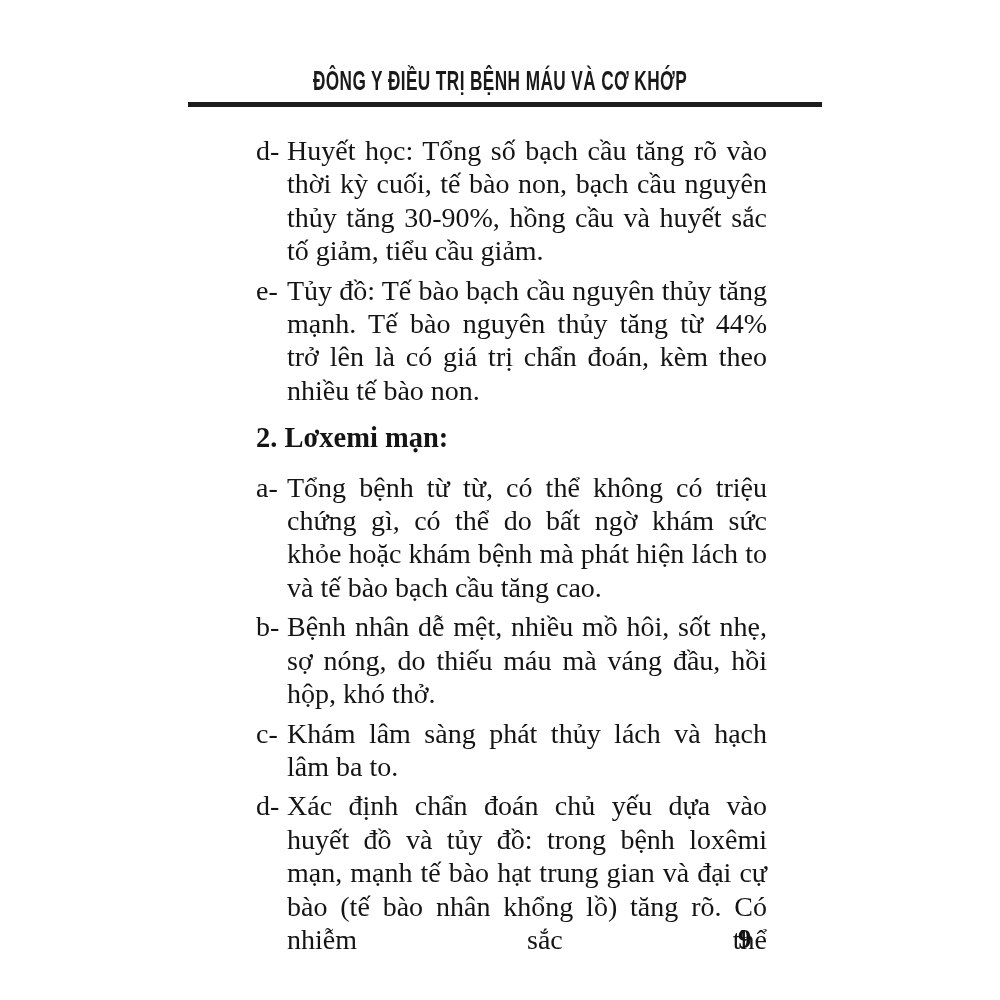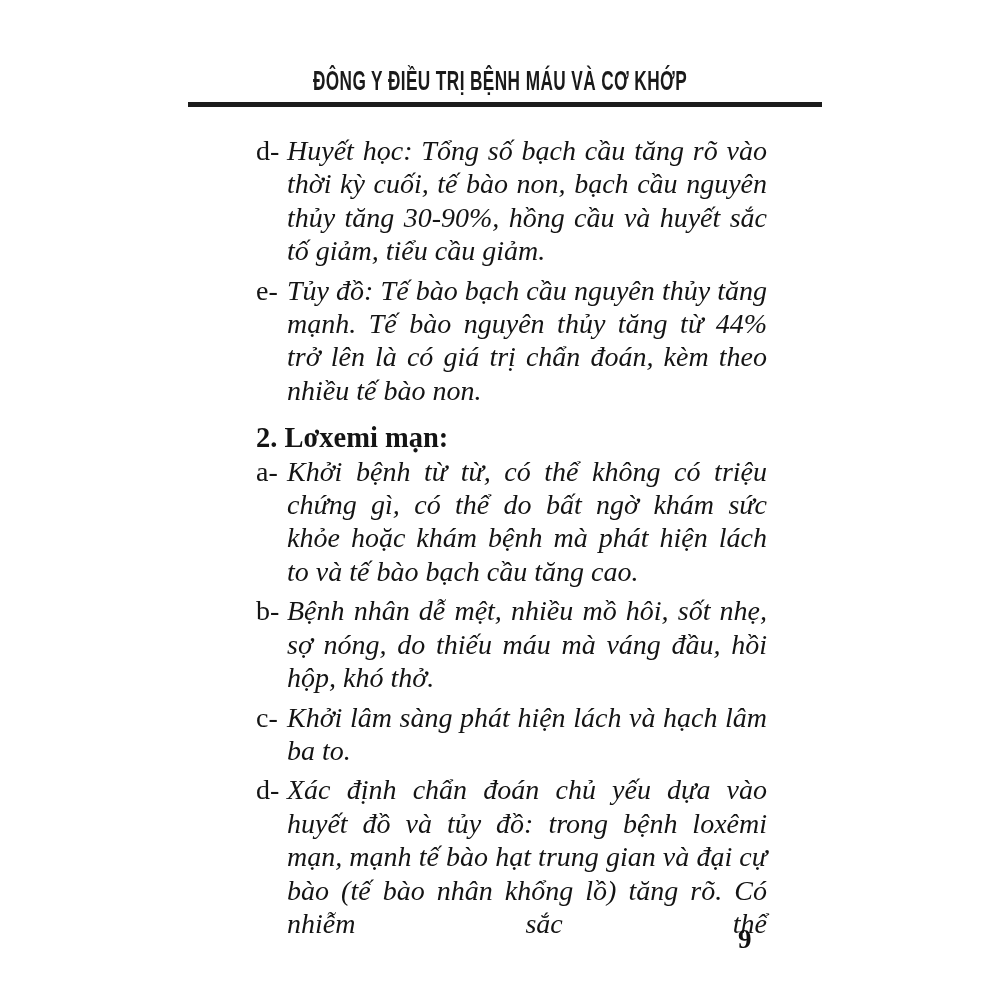--- a/index.html
+++ b/index.html
@@ -47,29 +47,28 @@
   .list-item {
     display: flex;
     margin-bottom: 6px;
   }
   .list-item .label {
     flex: 0 0 31px;
   }
   .list-item .text {
     flex: 1;
     text-align: justify;
-    font-style: italic;
   }
   .list-item.continues .text {
     text-align-last: justify;
   }
   .section-heading {
     font-weight: bold;
     font-size: 28.5px;
-    margin: 14px 0 0 0;
+    margin: 14px 0 16px 0;
   }
   .page-number {
     position: absolute;
     top: 924px; left: 738px;
     font-size: 27px;
     font-weight: bold;
     color: #111;
   }
 </style>
 </head>
@@ -90,31 +89,31 @@
 
     <div class="list-item">
       <span class="label">e-</span>
       <div class="text">Tủy đồ: Tế bào bạch cầu nguyên thủy tăng mạnh. Tế bào nguyên thủy tăng từ 44% trở lên là có giá trị chẩn đoán, kèm theo nhiều tế bào non.</div>
     </div>
 
     <div class="section-heading">2. Lơxemi mạn:</div>
 
     <div class="list-item">
       <span class="label">a-</span>
-      <div class="text">Khởi bệnh từ từ, có thể không có triệu chứng gì, có thể do bất ngờ khám sức khỏe hoặc khám bệnh mà phát hiện lách to và tế bào bạch cầu tăng cao.</div>
+      <div class="text">Tổng bệnh từ từ, có thể không có triệu chứng gì, có thể do bất ngờ khám sức khỏe hoặc khám bệnh mà phát hiện lách to và tế bào bạch cầu tăng cao.</div>
     </div>
 
     <div class="list-item">
       <span class="label">b-</span>
       <div class="text">Bệnh nhân dễ mệt, nhiều mồ hôi, sốt nhẹ, sợ nóng, do thiếu máu mà váng đầu, hồi hộp, khó thở.</div>
     </div>
 
     <div class="list-item">
       <span class="label">c-</span>
-      <div class="text">Khởi lâm sàng phát hiện lách và hạch lâm ba to.</div>
+      <div class="text">Khám lâm sàng phát thủy lách và hạch lâm ba to.</div>
     </div>
 
     <div class="list-item continues">
       <span class="label">d-</span>
       <div class="text">Xác định chẩn đoán chủ yếu dựa vào huyết đồ và tủy đồ: trong bệnh loxêmi mạn, mạnh tế bào hạt trung gian và đại cự bào (tế bào nhân khổng lồ) tăng rõ. Có nhiễm sắc thể</div>
     </div>
 
   </div>
 
   <div class="page-number">9</div>

